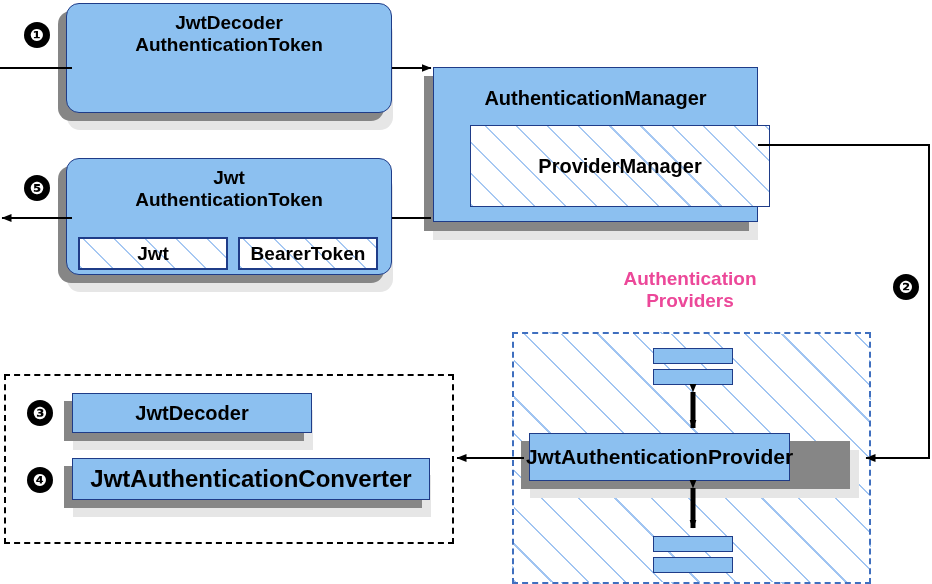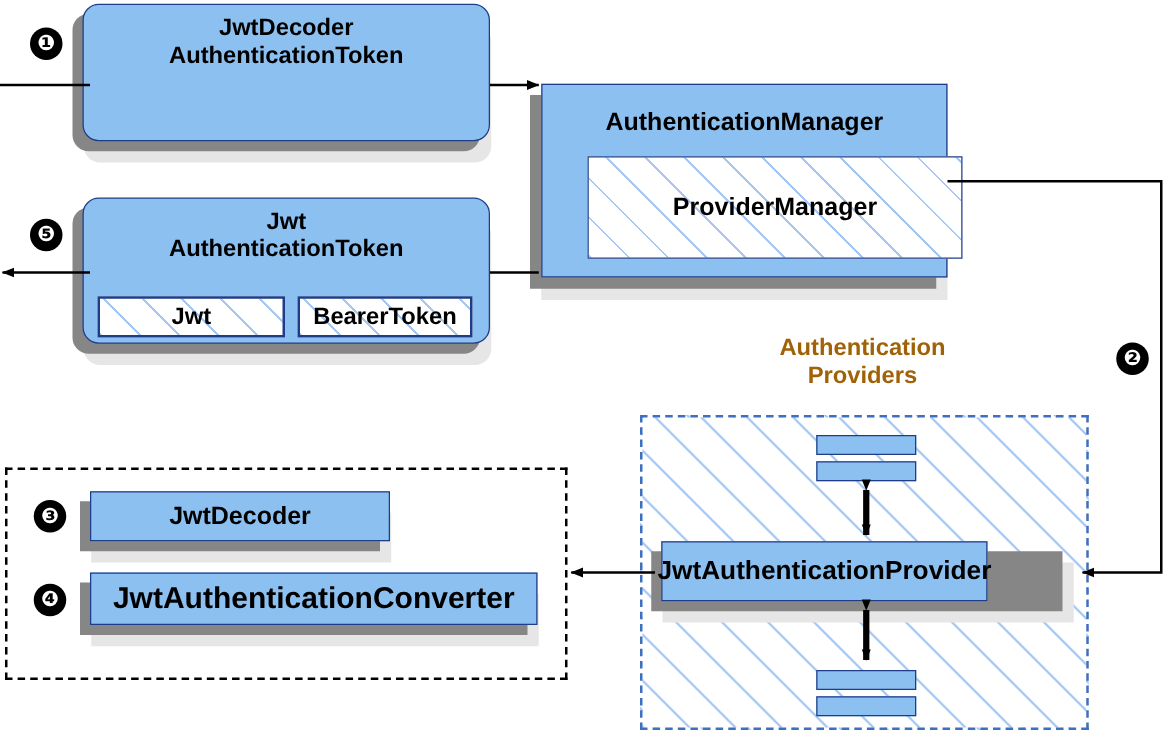--- a/index.html
+++ b/index.html
@@ -89,21 +89,21 @@
       rgba(150,190,240,0.9) 0px,
       rgba(150,190,240,0.9) 1.6px,
       rgba(255,255,255,0) 1.6px,
       rgba(255,255,255,0) 26px
     );
     z-index: 1;
   }
   .title-text {
     position: absolute;
     font-weight: bold;
-    color: #a16207;
+    color: #ec4899;
     text-align: center;
     line-height: 1.15;
     z-index: 6;
   }
   .badge {
     position: absolute;
     width: 26px;
     height: 26px;
     border-radius: 50%;
     background: #000000;

